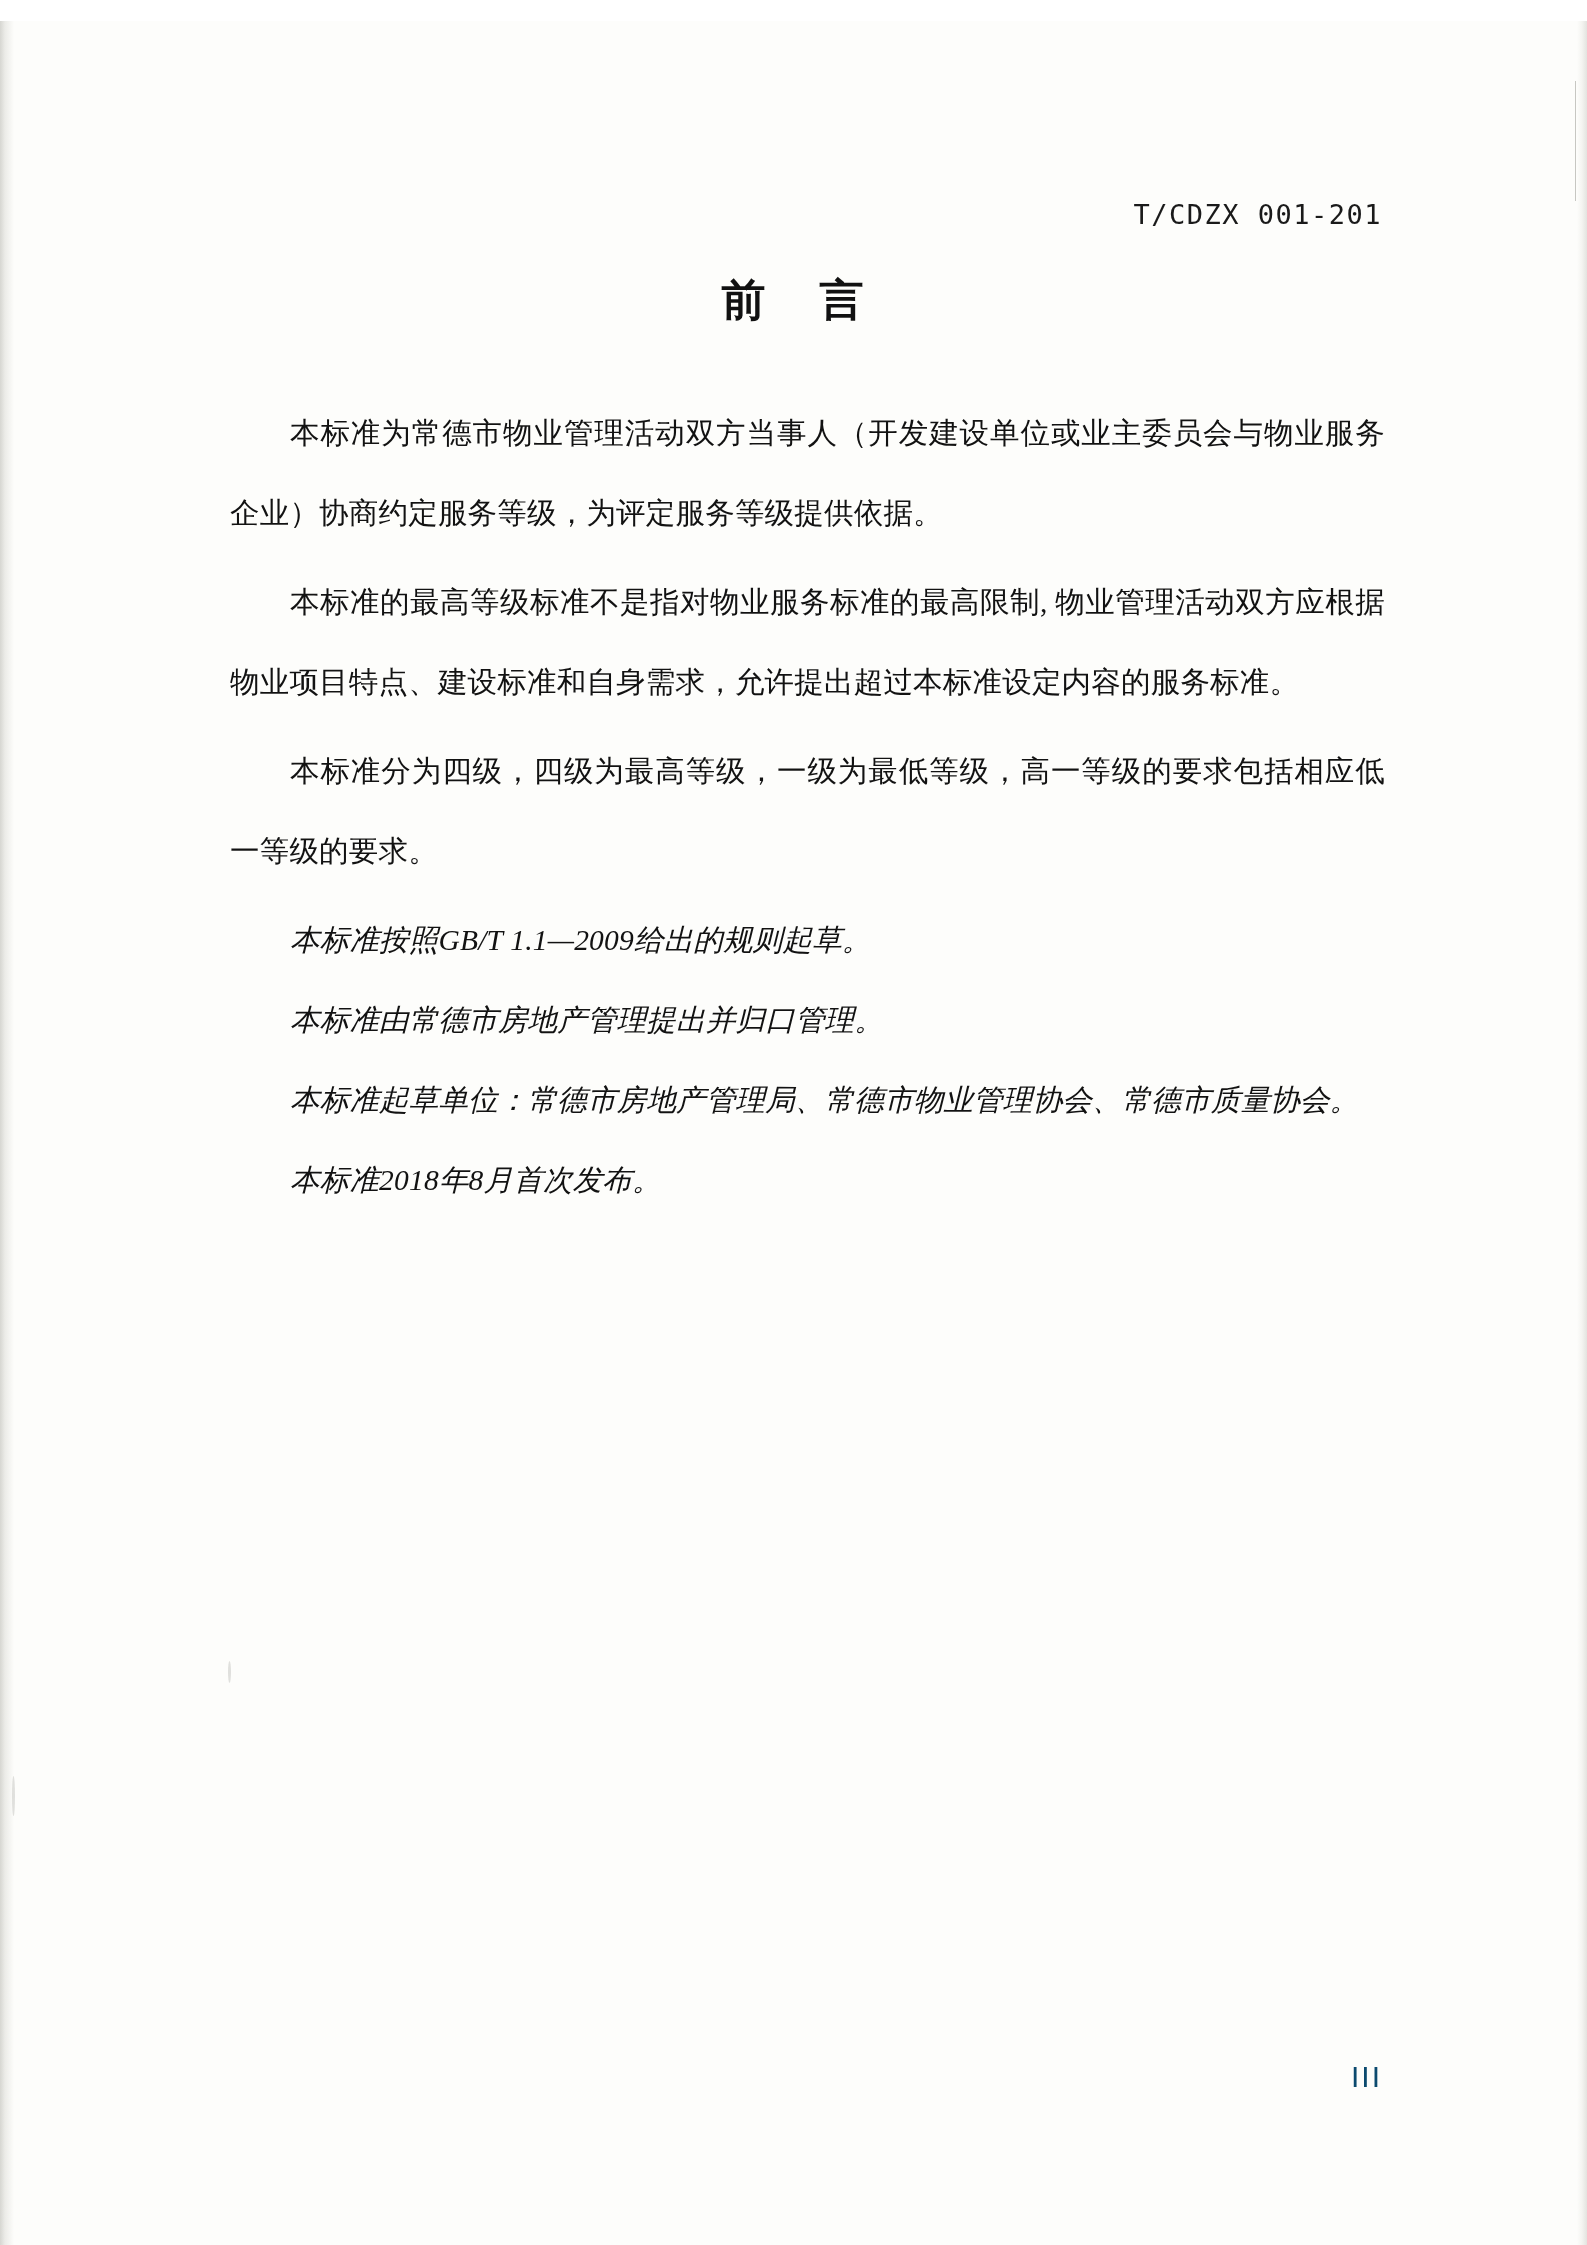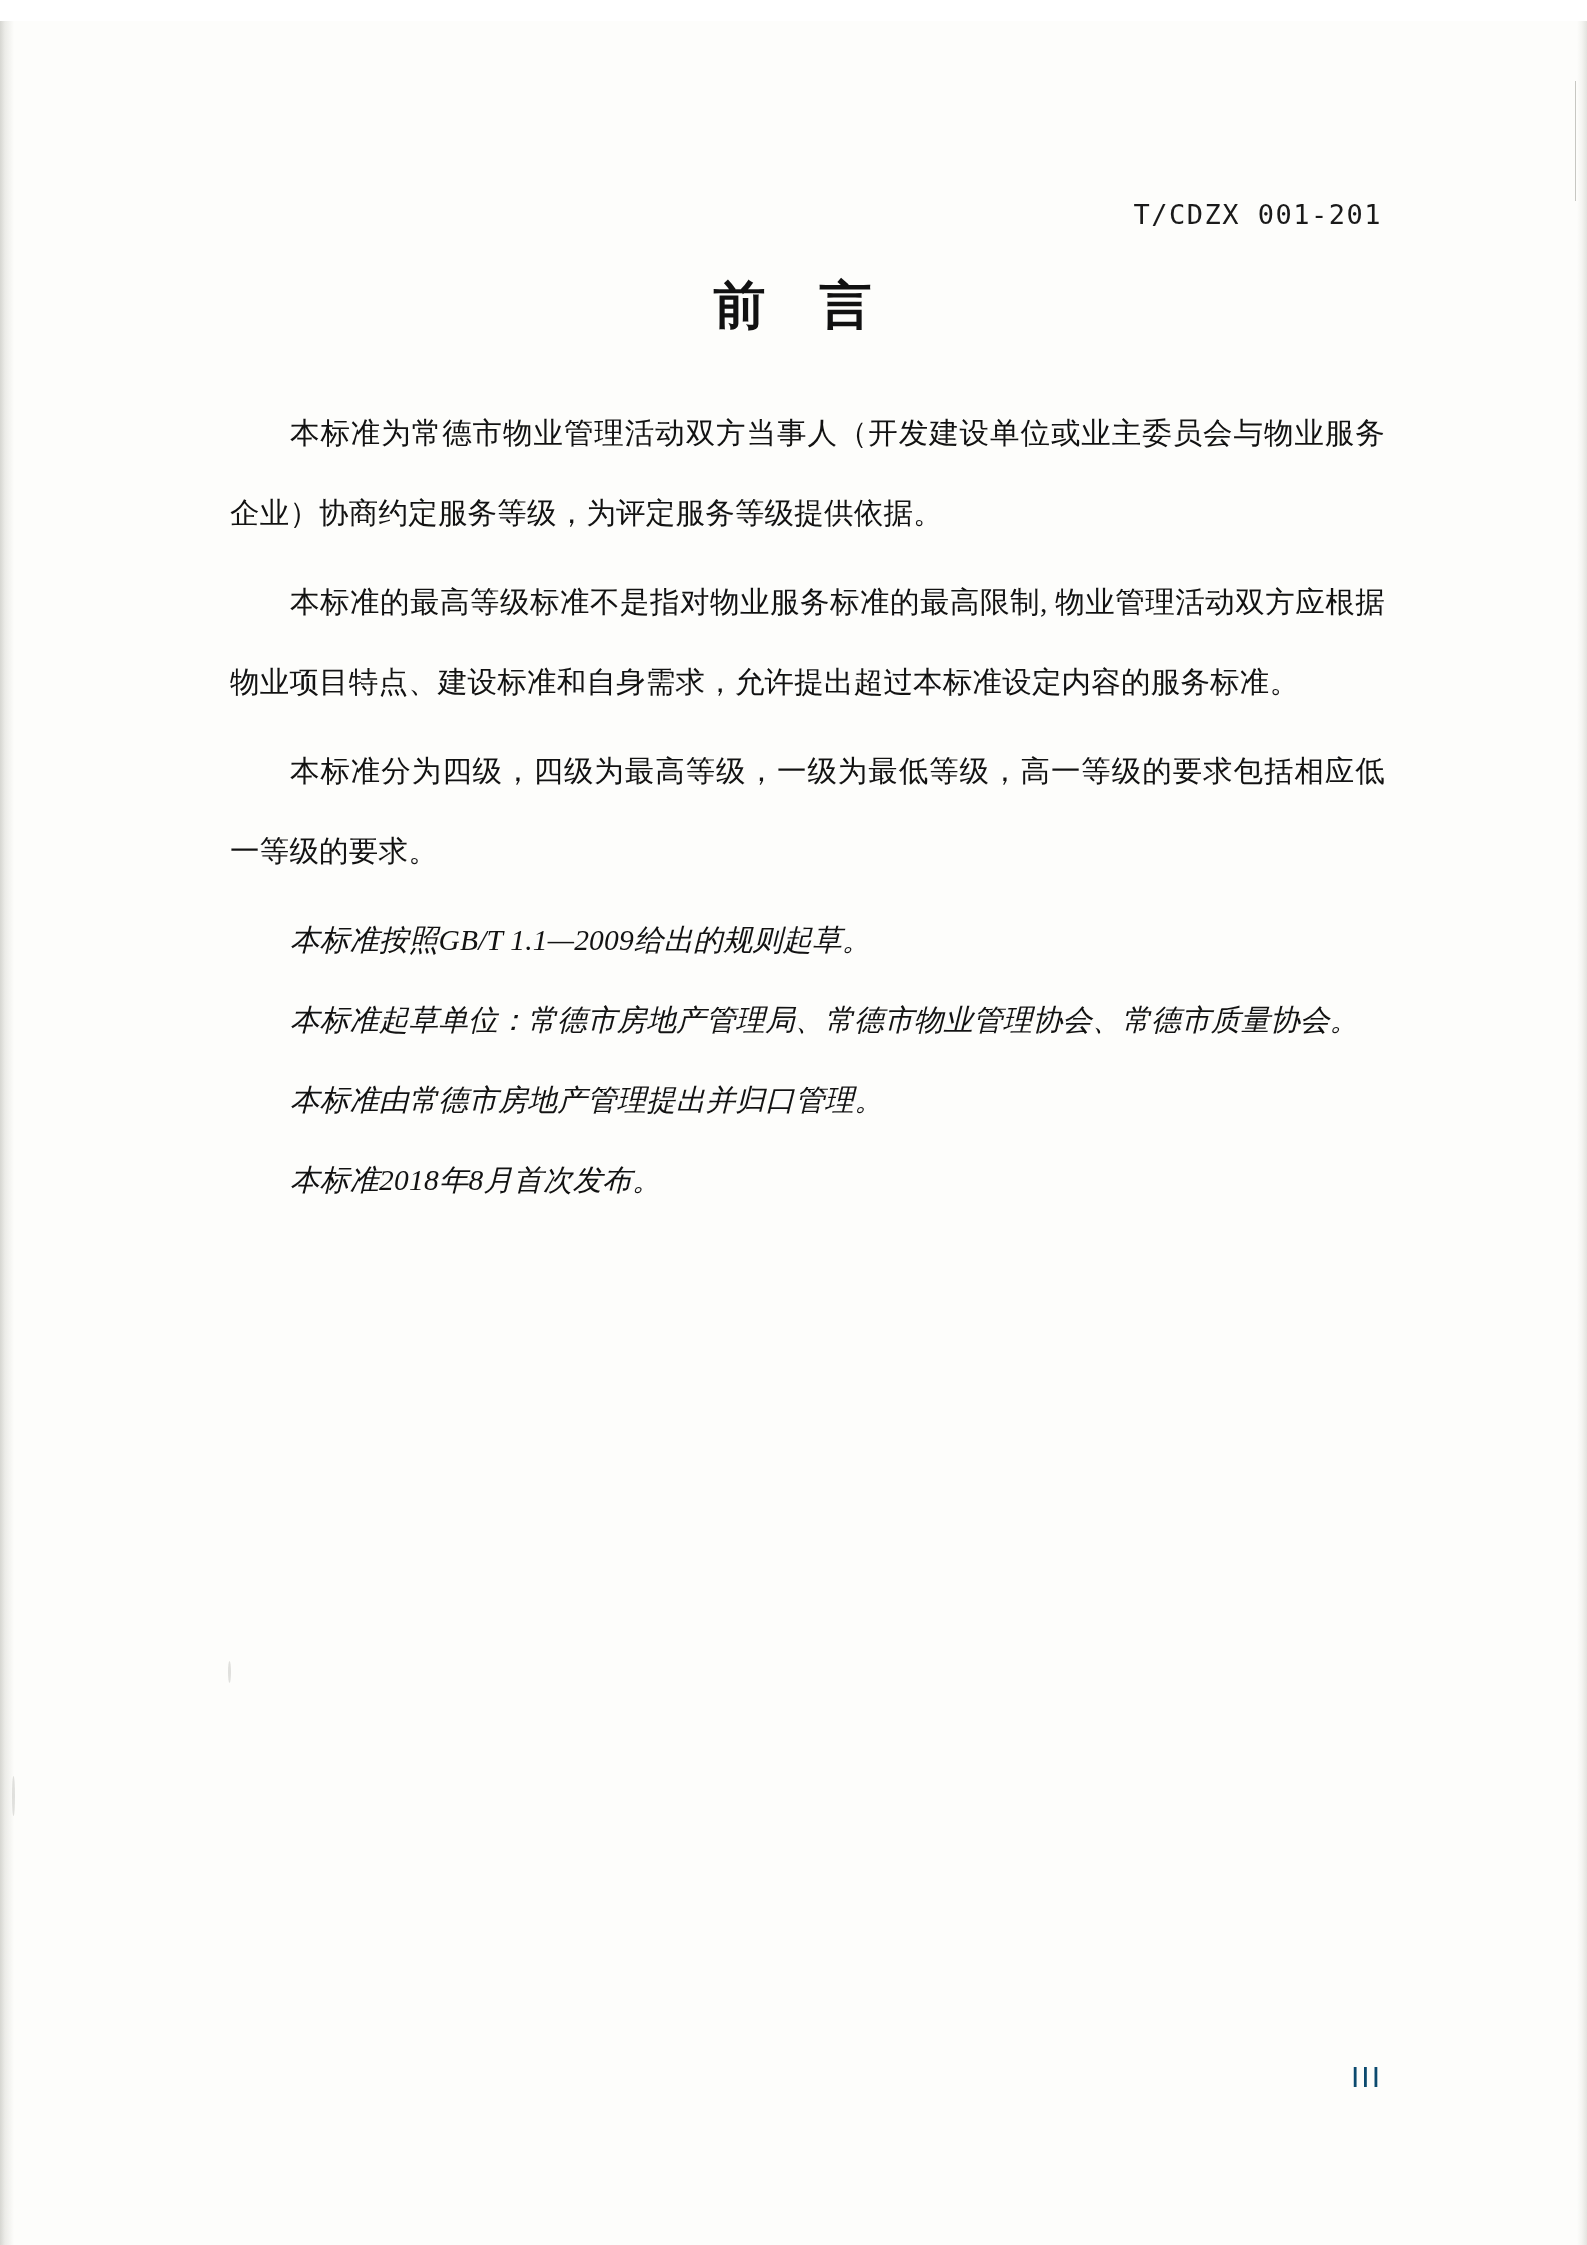--- a/index.html
+++ b/index.html
@@ -62,21 +62,21 @@
     letter-spacing: 1.5px;
     color: #1a1a1a;
     white-space: nowrap;
   }
   .doc-title {
     position: absolute;
     left: 0;
     right: 0;
     top: 250px;
     text-align: center;
-    font-size: 52px;
+    font-size: 44px;
     font-weight: bold;
     letter-spacing: 2px;
     color: #111111;
   }
   .doc-title .gap {
     display: inline-block;
     width: 52px;
   }
   .body-block {
     position: absolute;
@@ -134,21 +134,21 @@
 
     <div class="doc-title">
       <span>前</span><span class="gap"></span><span>言</span>
     </div>
 
     <div class="body-block">
       <p class="para indent">本标准为常德市物业管理活动双方当事人（开发建设单位或业主委员会与物业服务企业）协商约定服务等级，为评定服务等级提供依据。</p>
       <p class="para indent">本标准的最高等级标准不是指对物业服务标准的最高限制, 物业管理活动双方应根据物业项目特点、建设标准和自身需求，允许提出超过本标准设定内容的服务标准。</p>
       <p class="para indent">本标准分为四级，四级为最高等级，一级为最低等级，高一等级的要求包括相应低一等级的要求。</p>
       <p class="para indent tight">本标准按照GB/T 1.1—2009给出的规则起草。</p>
+      <p class="para indent tight">本标准由常德市房地产管理提出并归口管理。</p>
       <p class="para indent tight">本标准起草单位：常德市房地产管理局、常德市物业管理协会、常德市质量协会。</p>
-      <p class="para indent tight">本标准由常德市房地产管理提出并归口管理。</p>
       <p class="para indent tight">本标准2018年8月首次发布。</p>
     </div>
 
     <div class="page-number">III</div>
 
   </div>
 </div>
 
 </body></html>

